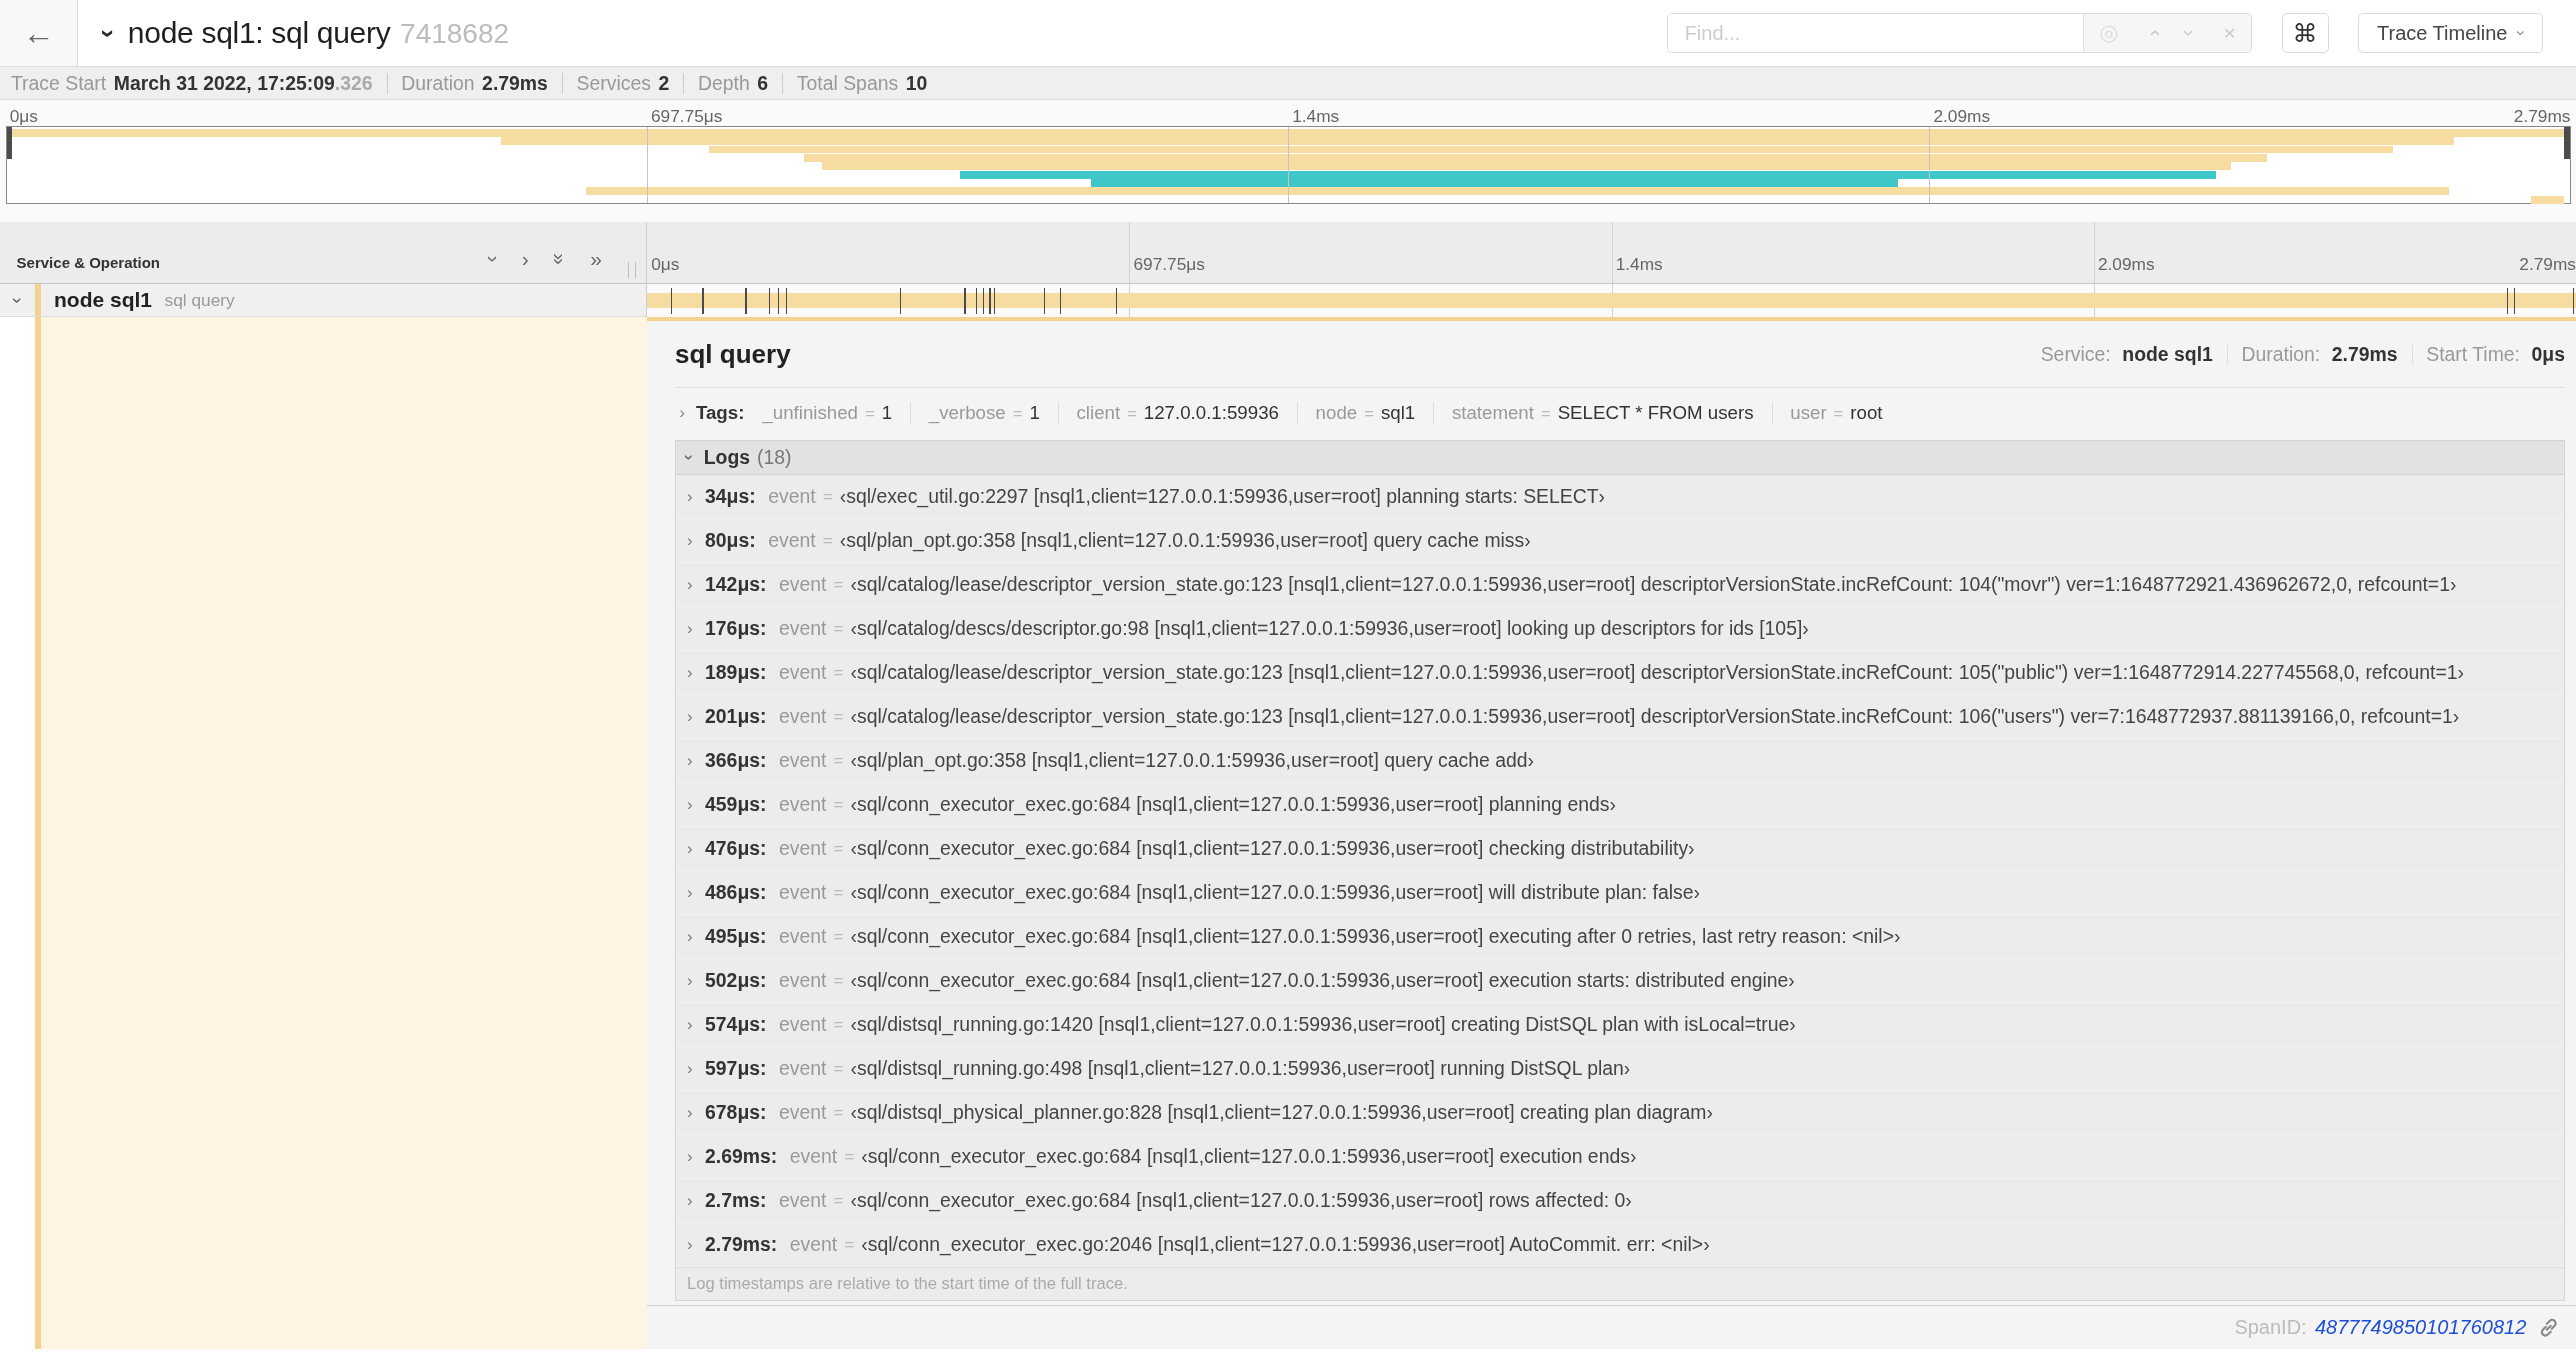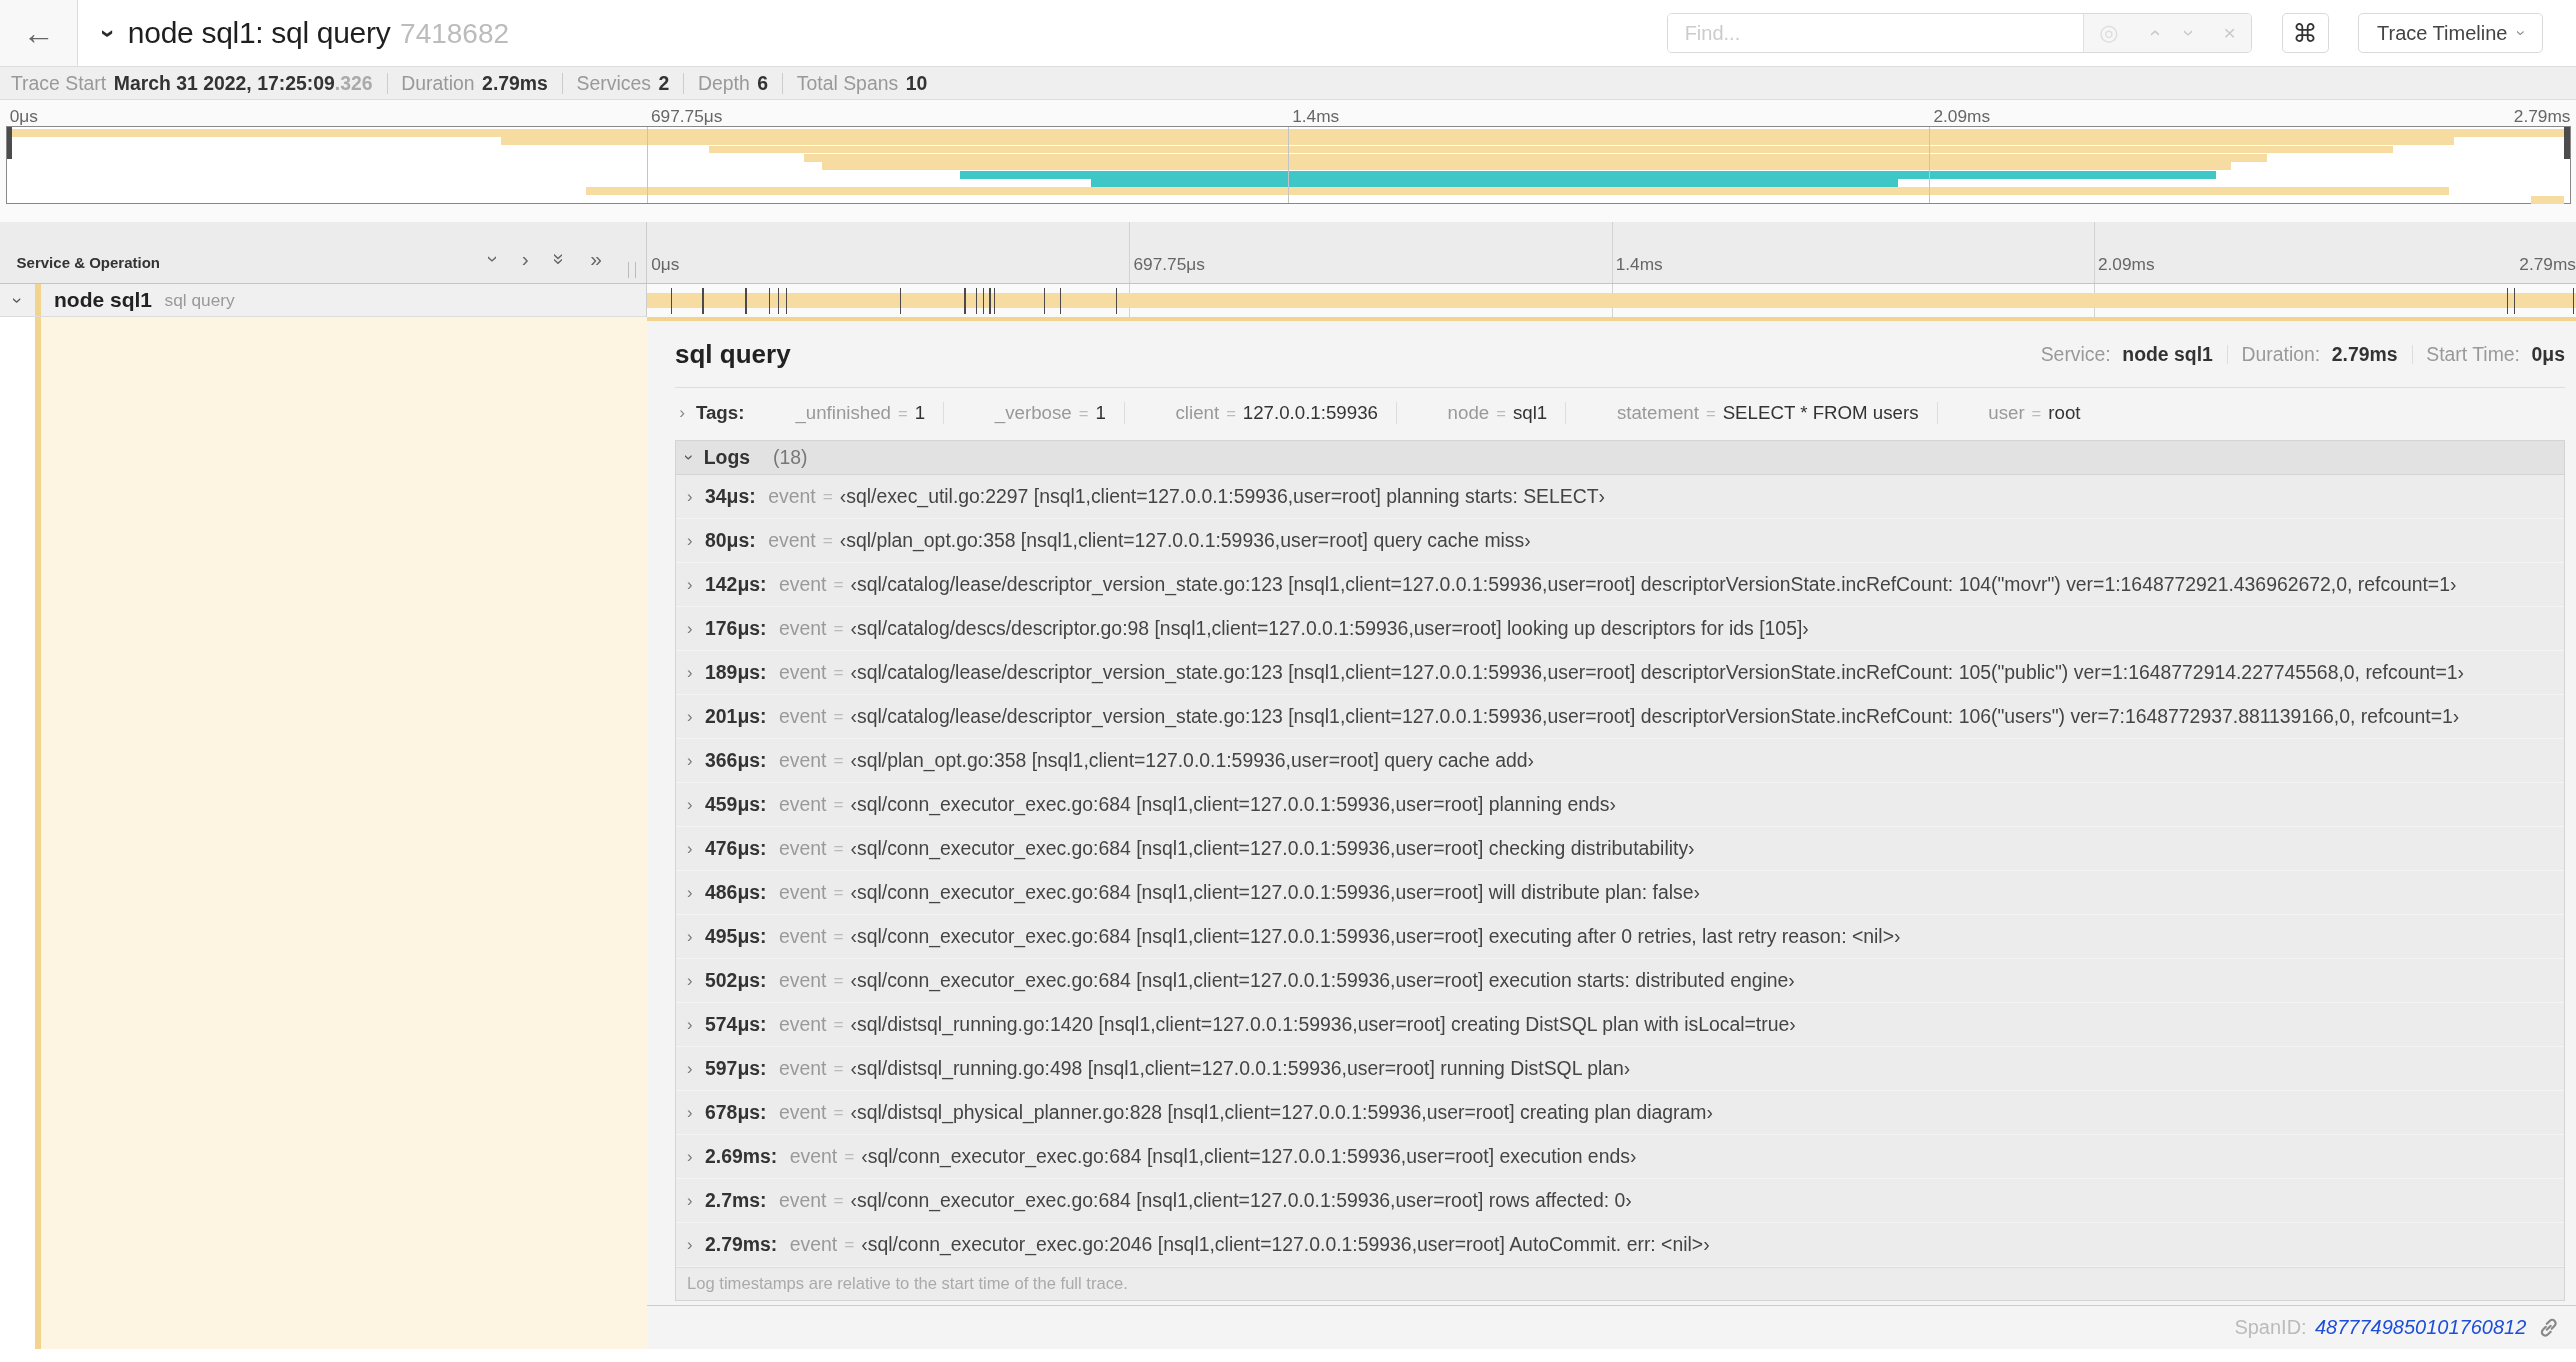--- a/index.html
+++ b/index.html
@@ -90,29 +90,29 @@
   .sd-header { display:flex; justify-content:space-between; align-items:center;
     padding-bottom:16.6px; border-bottom:0.7px solid #ddd; }
   .sd-title { font-size:26px; font-weight:bold; color:#222; }
   .sd-stats { display:flex; align-items:center; font-size:19.4px; }
   .sd-stat .l { color:#999; } .sd-stat .v { color:#333; font-weight:bold; margin-left:6.2px; }
   .sd-sep { width:0.7px; height:19.4px; background:#ddd; margin:0 14px; }
 
   .tags-row { display:flex; align-items:center; padding:14px 0 14px 4.2px; font-size:18.7px; cursor:pointer; }
   .tags-chev { color:#888; font-size:17.3px; margin-right:11px; }
   .tags-label { font-weight:bold; color:#333; margin-right:18px; }
-  .tag-item { display:inline-flex; align-items:baseline;margin-left:33px; }
+  .tag-item { display:inline-flex; align-items:baseline; }
   .tag-k { color:#999; } .tag-eq { color:#bbb; margin:0 7px; font-size:16.6px; } .tag-v { color:#333; }
   .tag-sep { width:0.7px; height:22px; background:#ddd; margin:0 18px; align-self:center; }
 
   .logs-block { border:0.7px solid #d4d4d4; background:#ececec; margin-top:2.8px; }
   .logs-header { height:34px; background:#e2e2e2; border-bottom:0.7px solid #d4d4d4;
     display:flex; align-items:center; padding-left:11px; font-size:19.4px; cursor:pointer; }
   .logs-chev { color:#555; font-size:17.3px; margin-right:11px; }
-  .logs-label { font-weight:bold; color:#333; margin-right:23px; }
+  .logs-label { font-weight:bold; color:#333; margin-right:7px; }
   .logs-count { color:#777; }
   .log-row { height:44px; display:flex; align-items:center; padding-left:11px;
     border-bottom:0.7px solid #f4f4f4; font-size:19.4px; cursor:pointer; white-space:nowrap; overflow:hidden; }
   .log-chev { color:#777; font-size:16.6px; margin-right:12.5px; }
   .log-time { font-weight:bold; color:#333; margin-right:12.5px; }
   .log-k { color:#999; } .log-eq { color:#bbb; margin:0 7px; font-size:17.3px; } .log-v { color:#444; }
   .logs-footer { height:33px; display:flex; align-items:center; padding-left:11px;
     font-size:16.6px; color:#aaa; border-top:0.7px solid #ddd; }
 
   .spanid-row { position:absolute; left:0; right:0; bottom:0; height:44px; background:#f4f4f4;

